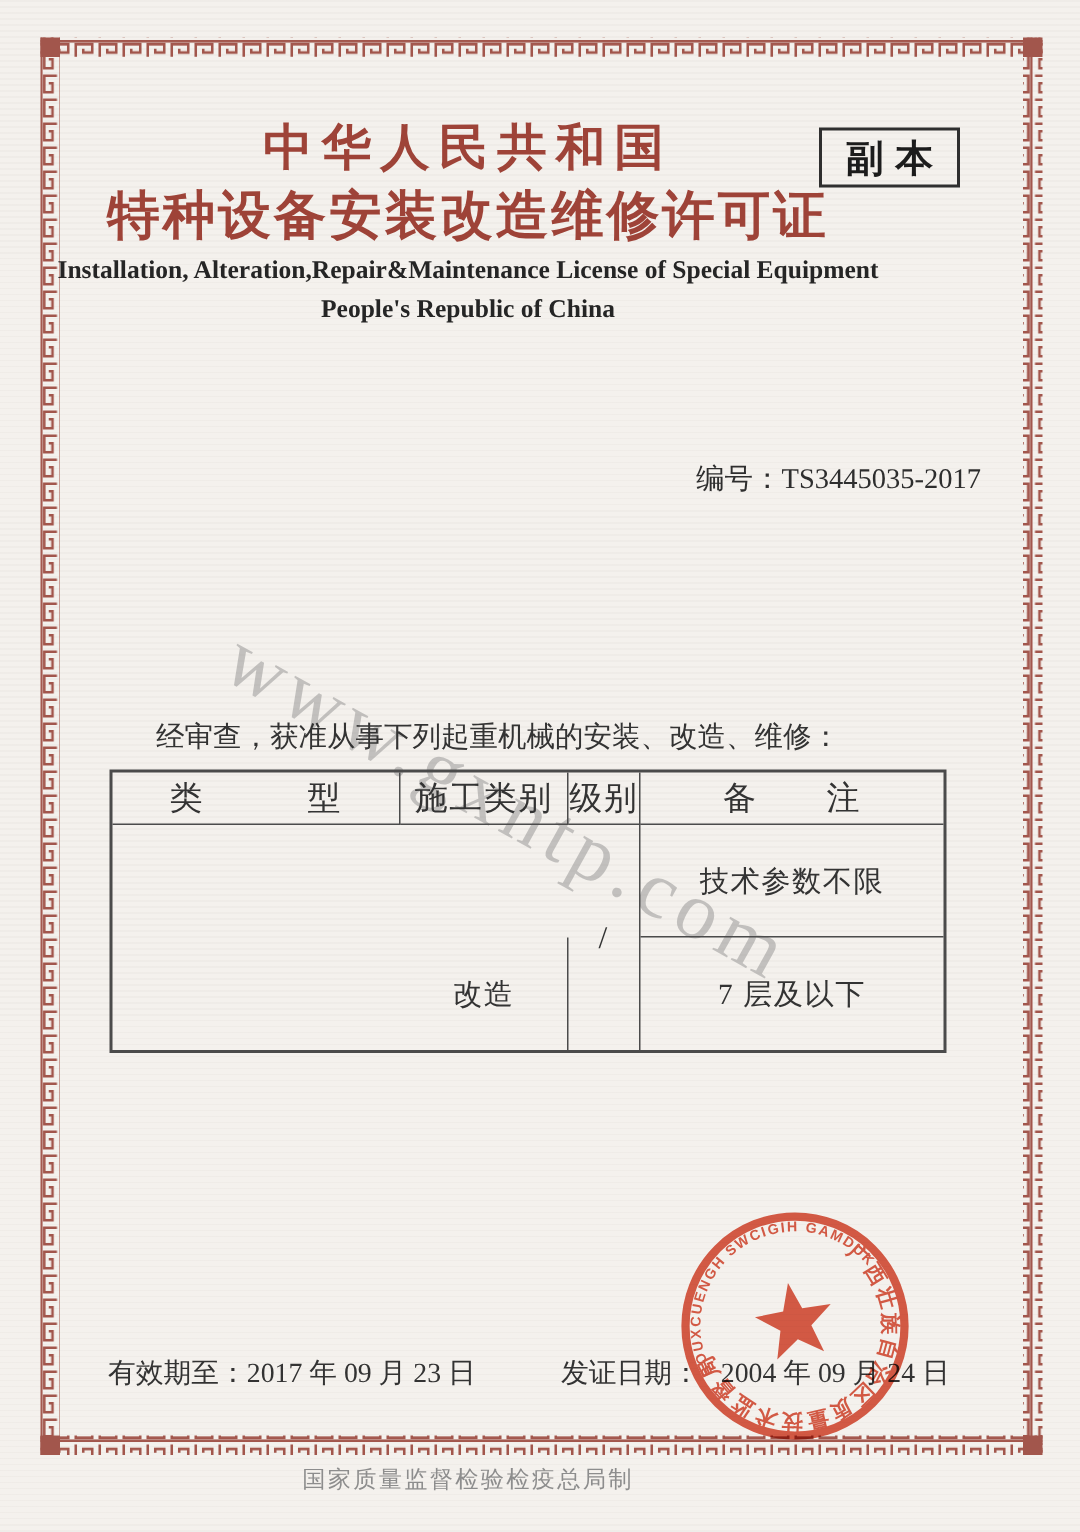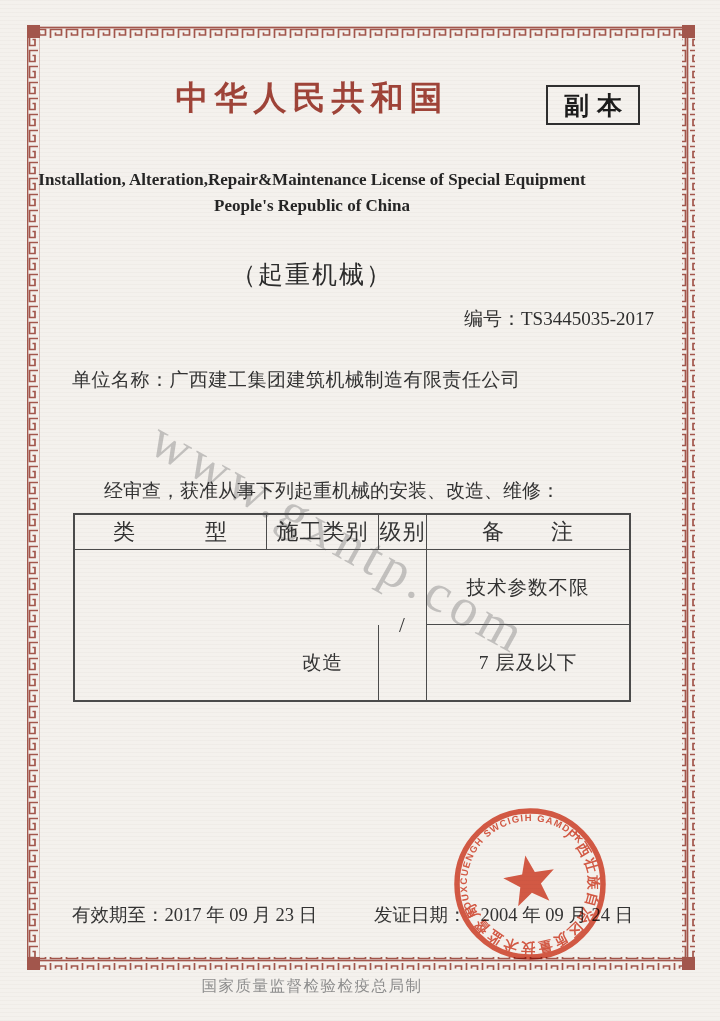--- a/index.html
+++ b/index.html
@@ -84,31 +84,28 @@
     <rect x="27" y="25" width="13" height="13" fill="#a2564c"></rect>
     <rect x="682" y="25" width="13" height="13" fill="#a2564c"></rect>
     <rect x="27" y="957" width="13" height="13" fill="#a2564c"></rect>
     <rect x="682" y="957" width="13" height="13" fill="#a2564c"></rect>
   </svg>
 
   <div class="abs watermark">www.gxntp.com</div>
 
   <div class="abs center t-cn1">中华人民共和国</div>
   <div class="abs badge">副本</div>
+  <div class="abs center t-cn2">特种设备安装改造维修许可证</div>
   <div class="abs center t-en1">Installation, Alteration,Repair&amp;Maintenance License of Special Equipment</div>
   <div class="abs center t-en2">People's Republic of China</div>
 
-  <div class="abs center category">（起重机械）</div>
   <div class="abs number-line">
     <span>编号：</span><span>TS3445035-2017</span>
   </div>
 
-  <div class="abs field-line name-line">
-    <span>单位名称：</span><span>广西建工集团建筑机械制造有限责任公司</span>
-  </div>
 
   <div class="abs note-line">经审查，获准从事下列起重机械的安装、改造、维修：</div>
 
   <div class="abs lic-table">
     <div class="cell head">类　　　型</div>
     <div class="cell head">施工类别</div>
     <div class="cell head">级别</div>
     <div class="cell head last-col">备　　注</div>
 
     <div class="cell level last-row" style="grid-row:2/4;grid-column:3;">/</div>

